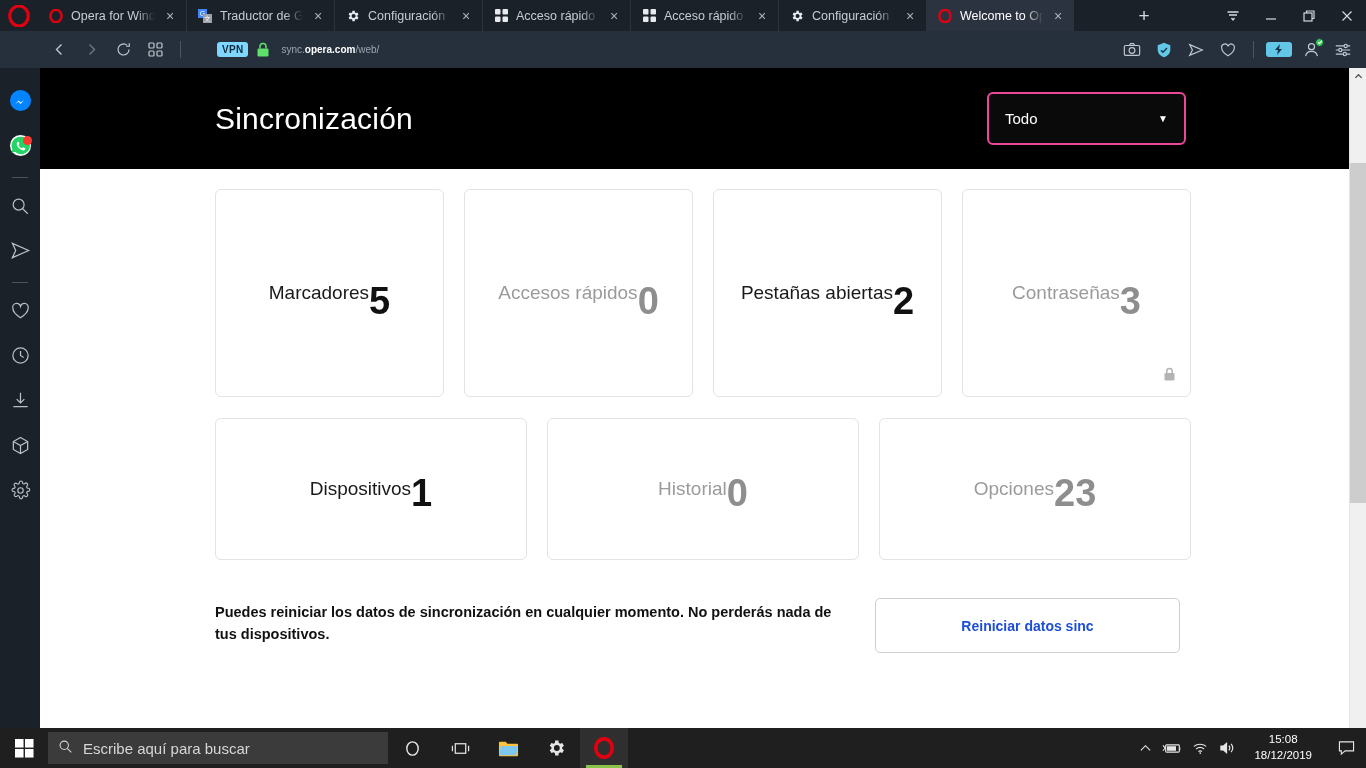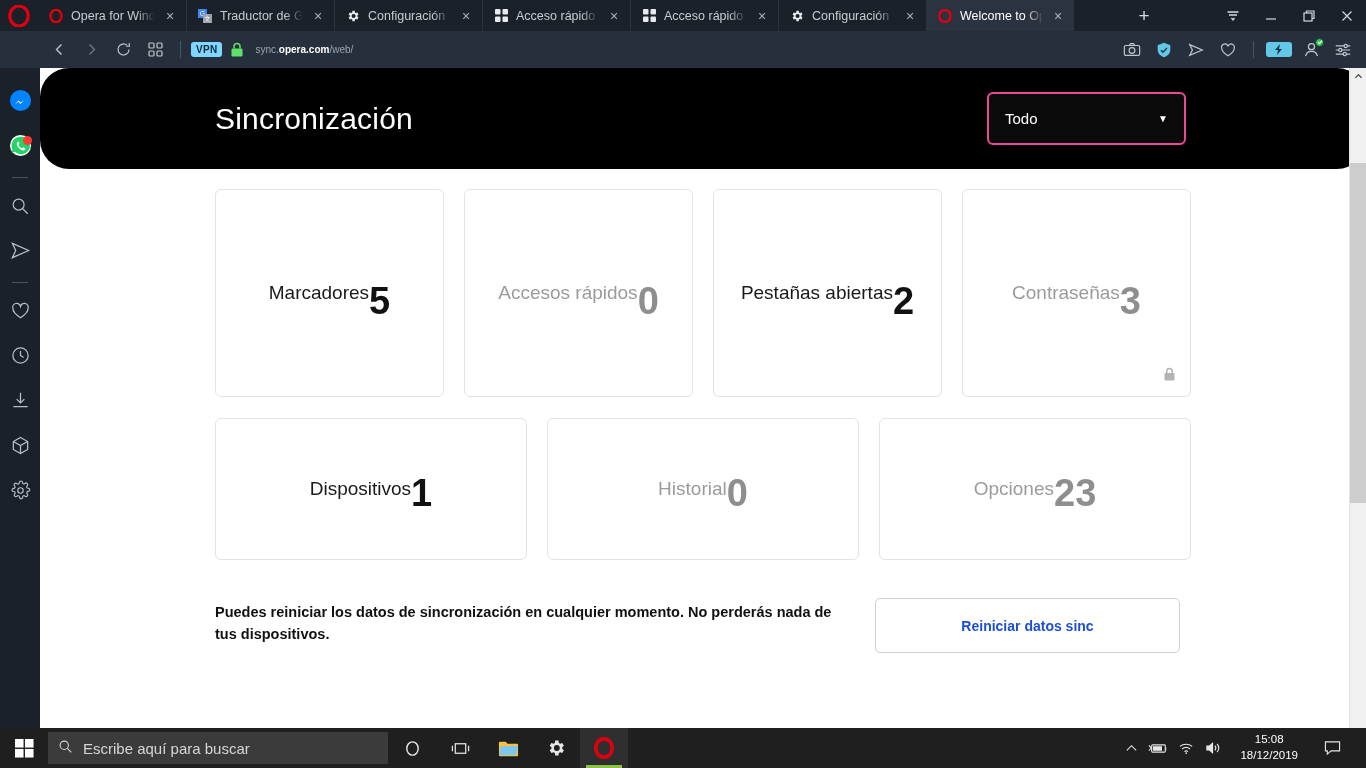--- a/index.html
+++ b/index.html
@@ -53,21 +53,21 @@
     padding: 0 8px 0 44px; flex: 0 0 37px; gap: 2px;
   }
   .navicon {
     width: 30px; height: 28px; display: flex; align-items: center; justify-content: center;
     color: #c0c7d0;
   }
   .navicon.disabled { color: #6d7884; }
   .nav-sep { width: 1px; height: 17px; background: #4a5562; margin: 0 8px; }
   .vpn-badge {
     background: #7fd7ff; color: #0c2b3d; font-size: 10px; font-weight: bold;
-    padding: 2px 5px; border-radius: 3px; letter-spacing: .3px; margin-right: 6px;
+    padding: 2px 5px; border-radius: 3px; letter-spacing: .3px; margin-right: 6px; margin-left: 26px;
   }
   .lock-green { color: #5fe06a; display: flex; align-items: center; margin-right: 9px; }
   .urltext { font-size: 10px; color: #9aa5b1; white-space: nowrap; }
   .urltext b { color: #ffffff; font-weight: bold; }
   .navbar-spacer { flex: 1 1 auto; }
   .nav-right { display: flex; align-items: center; gap: 2px; }
   .badge-dot {
     position: absolute; right: 2px; top: 2px; width: 9px; height: 9px;
     background: #2ecc50; border-radius: 50%; border: 1px solid #26303c;
     display: flex; align-items: center; justify-content: center;
@@ -91,21 +91,21 @@
   .sb-dots i { width: 4px; height: 4px; background: #b9c0c9; border-radius: 50%; display: block; }
   .notif-dot {
     position: absolute; width: 9px; height: 9px; background: #ff3b30;
     border-radius: 50%; top: 11px; right: 8px;
   }
 
   .viewport { flex: 1 1 auto; position: relative; background: #ffffff; overflow: hidden; }
 
   .page-header {
     height: 101px; background: #000000; display: flex; align-items: center;
-    padding: 0 180px 0 175px; position: relative; border-radius: 29px;
+    padding: 0 180px 0 175px; position: relative;
   }
   .page-title { color: #ffffff; font-size: 30px; font-weight: 300; letter-spacing: .2px; }
   .header-spacer { flex: 1 1 auto; }
   .select-box {
     width: 199px; height: 53px; background: #0a0a0a; border: 2px solid #ec4899;
     border-radius: 6px; display: flex; align-items: center; padding: 0 16px;
     color: #ffffff; font-size: 15px;
   }
   .select-caret { margin-left: auto; font-size: 10px; color: #ffffff; }
 
@@ -154,21 +154,21 @@
   }
   .start-btn { width: 48px; height: 40px; display: flex; align-items: center; justify-content: center; }
   .search-box {
     width: 340px; height: 32px; background: #3b3b3b; display: flex; align-items: center;
     gap: 10px; padding: 0 10px; color: #d6d6d6; font-size: 15px;
   }
   .tb-icon { width: 48px; height: 40px; display: flex; align-items: center; justify-content: center; position: relative; color: #e6e6e6; }
   .tb-icon.active { background: #2f2f2f; }
   .tb-icon.active::after { content: ""; position: absolute; bottom: 0; left: 6px; right: 6px; height: 3px; background: #8bc34a; }
   .tb-spacer { flex: 1 1 auto; }
-  .tray { display: flex; align-items: center; gap: 10px; padding-right: 18px; color: #e6e6e6; }
+  .tray { display: flex; align-items: center; gap: 10px; padding-right: 4px; color: #e6e6e6; }
   .clock { font-size: 11.5px; line-height: 1.35; text-align: center; color: #ffffff; padding: 0 8px; }
   .notif-btn { width: 32px; height: 40px; display: flex; align-items: center; justify-content: center; color: #e6e6e6; }
   .trayicon { display: flex; align-items: center; justify-content: center; }
 </style>
 </head>
 <body>
 
 <div class="browser">
 
   <div class="tabbar">

